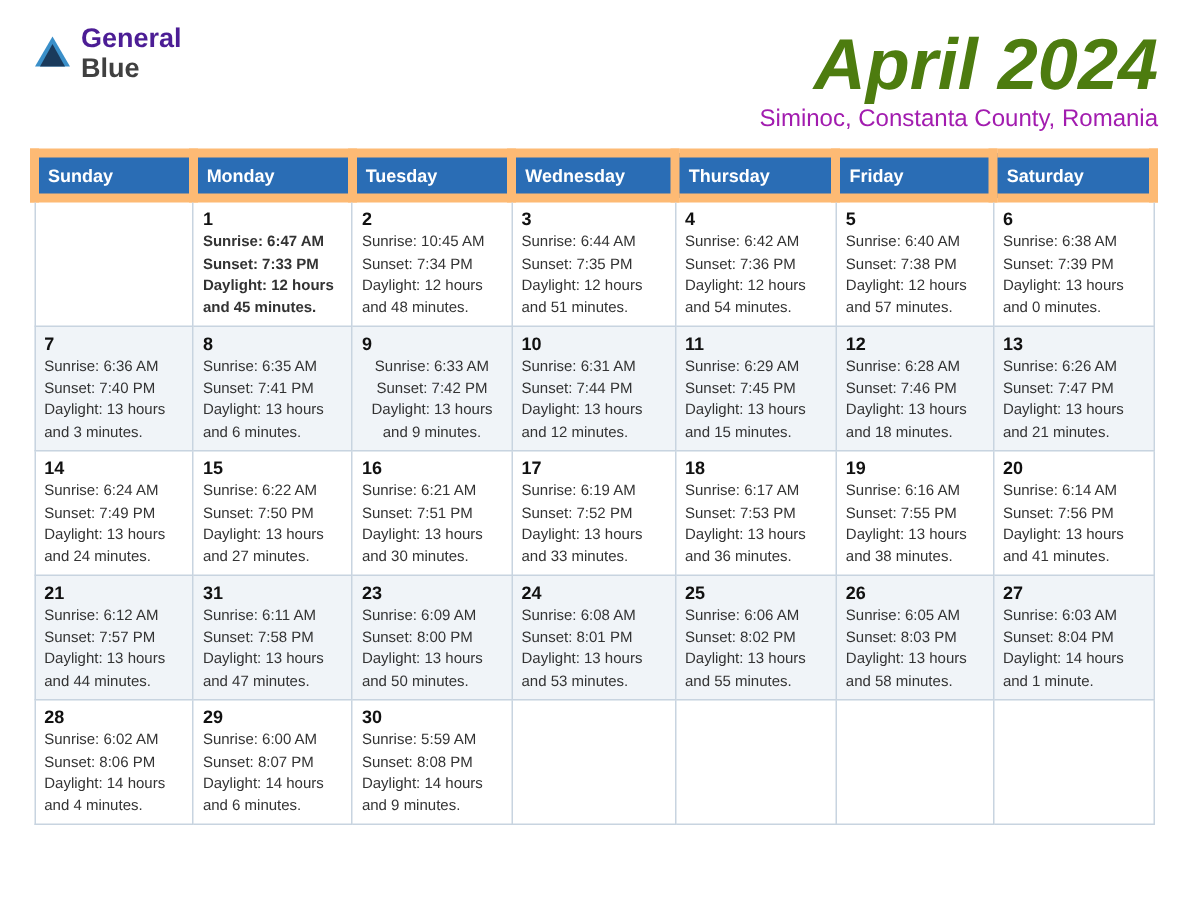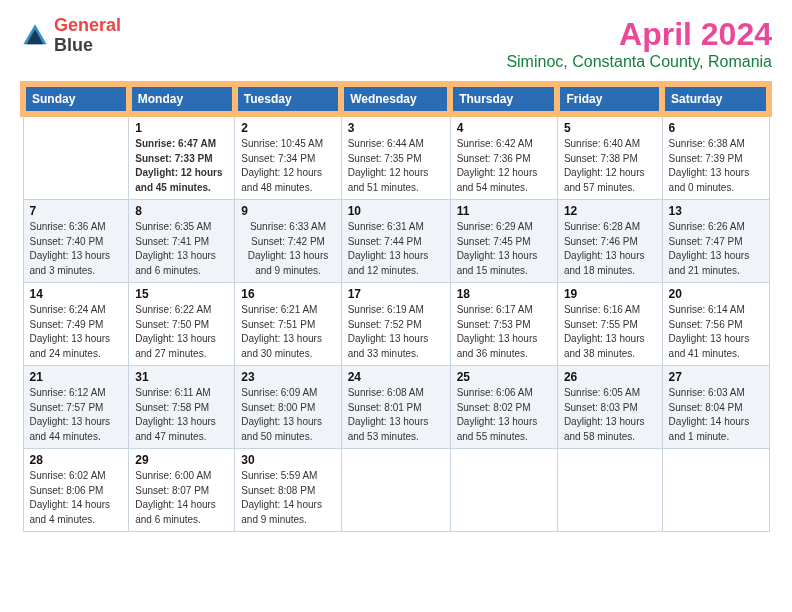--- a/index.html
+++ b/index.html
@@ -26,37 +26,38 @@
       align-items: center;
       gap: 4px;
     }
     .logo-text {
       font-size: 18px;
       font-weight: bold;
       color: #1a3a5c;
       line-height: 1.1;
     }
     .logo-text span {
-      color: #ef4444;
+      color: #4c1d95;
     }
     .logo-icon {
       width: 30px;
       height: 30px;
     }
     .title-block {
       text-align: right;
     }
     .main-title {
-      font-size: 32px;
+      font-size: 48px;
       font-weight: bold;
-      color: #ec4899;
+      color: #4d7c0f;
+      font-style: italic;
     }
     .subtitle {
       font-size: 16px;
-      color: #15803d;
+      color: #a21caf;
       text-align: right;
     }
     table {
       width: 100%;
       border-collapse: collapse;
       font-size: 10.5px;
     }
     thead tr {
       background-color: #2a6db5;
       color: #fff;

